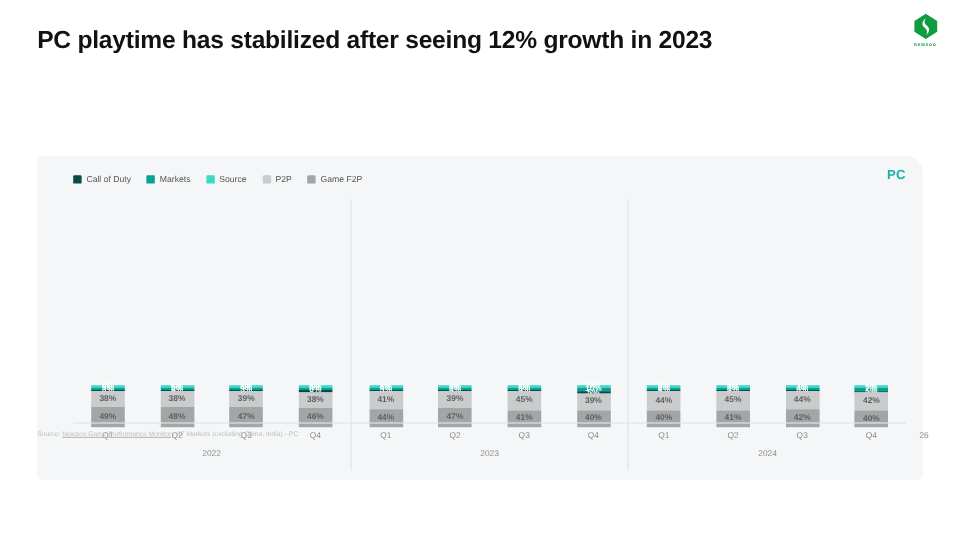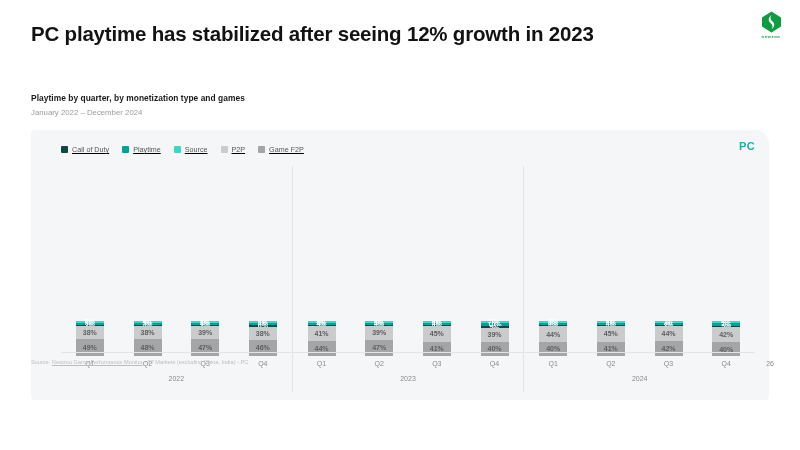--- a/index.html
+++ b/index.html
@@ -91,21 +91,20 @@
   }
 
   
   .legend {
     position: absolute;
     left: 30px;
     top: 15px;
     display: flex;
     align-items: center;
     gap: 13px;
-    text-decoration: underline;
   }
   .legend-item {
     display: flex;
     align-items: center;
     gap: 4px;
   }
   .legend-swatch {
     width: 7px;
     height: 7px;
     border-radius: 1px;
@@ -233,37 +232,33 @@
   <div class="logo">
     <svg class="logo-mark" width="21" height="22" viewBox="0 0 42 44">
       <path d="M21 1 L40 13 L40 31 L21 43 L2 31 L2 13 Z" fill="#0f9b3f"></path>
       <path d="M21 8 C14 14 14 20 19 24 C24 28 24 33 21 37 C28 31 28 25 23 21 C18 17 18 12 21 8 Z" fill="#ffffff"></path>
     </svg>
     <div class="logo-word">newzoo</div>
   </div>
 
   <div class="title">PC playtime has stabilized after seeing 12% growth in 2023</div>
 
-  <div class="subhead">
-    <div class="subhead-main">Playtime by quarter, by monetization type and games</div>
-    <div class="subhead-sub">January 2022 – December 2024</div>
-  </div>
 
   <div class="panel">
 
     <div class="panel-tag">PC</div>
 
     <div class="legend" id="legend">
         <div class="legend-item">
           <span class="legend-swatch" style="background: rgb(11, 74, 66);"></span>
           <span class="legend-label">Call of Duty</span>
         </div>
         <div class="legend-item">
           <span class="legend-swatch" style="background: rgb(0, 163, 150);"></span>
-          <span class="legend-label">Playtime</span>
+          <span class="legend-label">Markets</span>
         </div>
         <div class="legend-item">
           <span class="legend-swatch" style="background: rgb(58, 217, 198);"></span>
           <span class="legend-label">Source</span>
         </div>
         <div class="legend-item">
           <span class="legend-swatch" style="background: rgb(201, 203, 204);"></span>
           <span class="legend-label">P2P</span>
         </div>
         <div class="legend-item">

